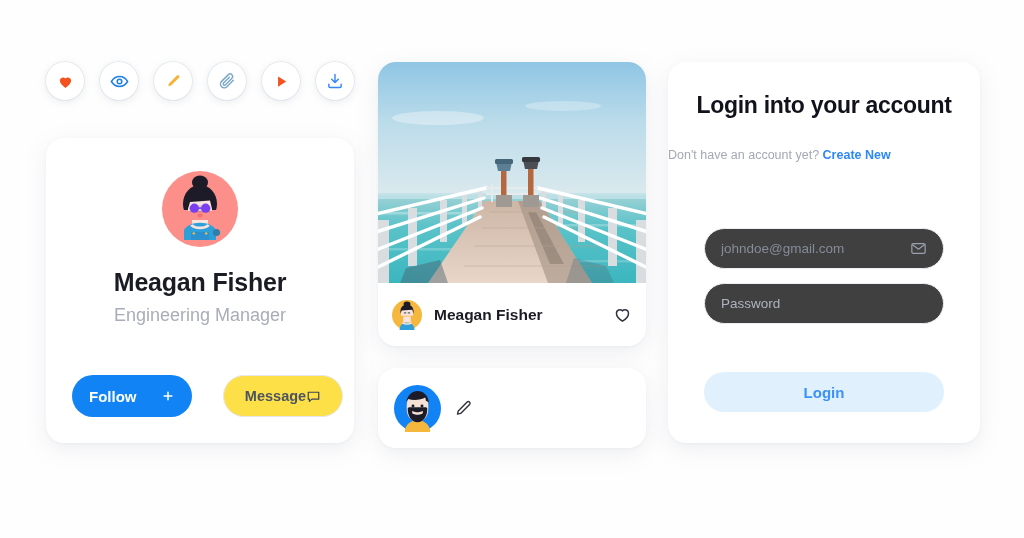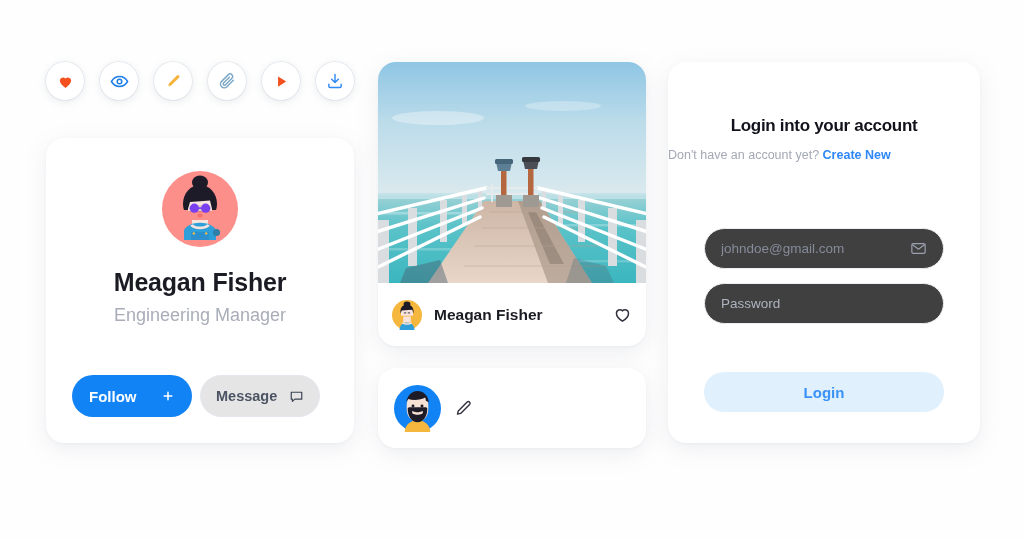--- a/index.html
+++ b/index.html
@@ -32,52 +32,52 @@
   #profile-card { left: 46px; top: 138px; width: 308px; height: 305px; }
   .avatar-wrap { position: absolute; left: 50%; top: 30px; transform: translateX(-50%); }
   .profile-name {
     position: absolute; top: 130px; width: 100%; text-align: center;
     font-size: 25px; font-weight: 700; color: #1b1b24; letter-spacing: -0.2px;
   }
   .profile-role {
     position: absolute; top: 167px; width: 100%; text-align: center;
     font-size: 18px; color: #a8adb8;
   }
-  .btn-row { position: absolute; left: 26px; right: 26px; bottom: 26px; display: flex; gap: 8px; }
+  .btn-row { position: absolute; left: 26px; right: 26px; bottom: 26px; display: flex; gap: 31px; }
   .btn-follow {
     flex: 0 0 120px; height: 42px; border-radius: 21px; border: none;
     background: #1283f5; color: #ffffff; font-size: 15px; font-weight: 700;
     display: flex; align-items: center; justify-content: space-between;
     padding: 0 17px; cursor: pointer; font-family: inherit;
   }
   .btn-message {
     flex: 0 0 120px; height: 42px; border-radius: 21px;
-    border: 1px solid #e4e7ed; background: #e5e5e5; color: #4c5464;
+    border: 1px solid #e4e7ed; background: #fde047; color: #4c5464;
     font-size: 14.5px; font-weight: 600;
-    display: flex; align-items: center; justify-content: space-between;
+    display: flex; align-items: center; justify-content: center;
     padding: 0 15px; cursor: pointer; font-family: inherit;
   }
 
   
   #post-card { left: 378px; top: 62px; width: 268px; height: 284px; overflow: hidden; }
   .post-photo { position: relative; width: 100%; height: 221px; overflow: hidden; }
   .post-foot { height: 63px; display: flex; align-items: center; padding: 0 14px; gap: 12px; }
   .post-name { flex: 1; font-size: 15.5px; font-weight: 700; color: #1b1b24; }
 
   
   #person-card { left: 378px; top: 368px; width: 268px; height: 80px; display: flex; align-items: center; padding: 0 16px; gap: 13px; }
   .person-text { flex: 1; }
   .person-name { font-size: 15.5px; font-weight: 700; color: #1b1b24; line-height: 1.3; }
   .person-role { font-size: 12.5px; color: #a8adb8; line-height: 1.45; }
 
   
   #login-card { left: 668px; top: 62px; width: 312px; height: 381px; }
   .login-title {
-    position: absolute; top: 54px; width: 100%; text-align: center;
-    font-size: 17px; font-weight: 700; color: #12121c; letter-spacing: -0.3px;
+    position: absolute; top: 30px; width: 100%; text-align: center;
+    font-size: 23px; font-weight: 700; color: #12121c; letter-spacing: -0.3px;
   }
   .login-sub {
     position: absolute; top: 86px; width: 100%; text-align: left;
     font-size: 12.5px; color: #a3a8b4;
   }
   .login-sub a { color: #2f88f7; font-weight: 700; text-decoration: none; }
   .field {
     position: absolute; left: 36px; right: 36px; height: 41px;
     border: 1px solid #eceef3; border-radius: 21px; background: #404040;
     display: flex; align-items: center; padding: 0 16px;

